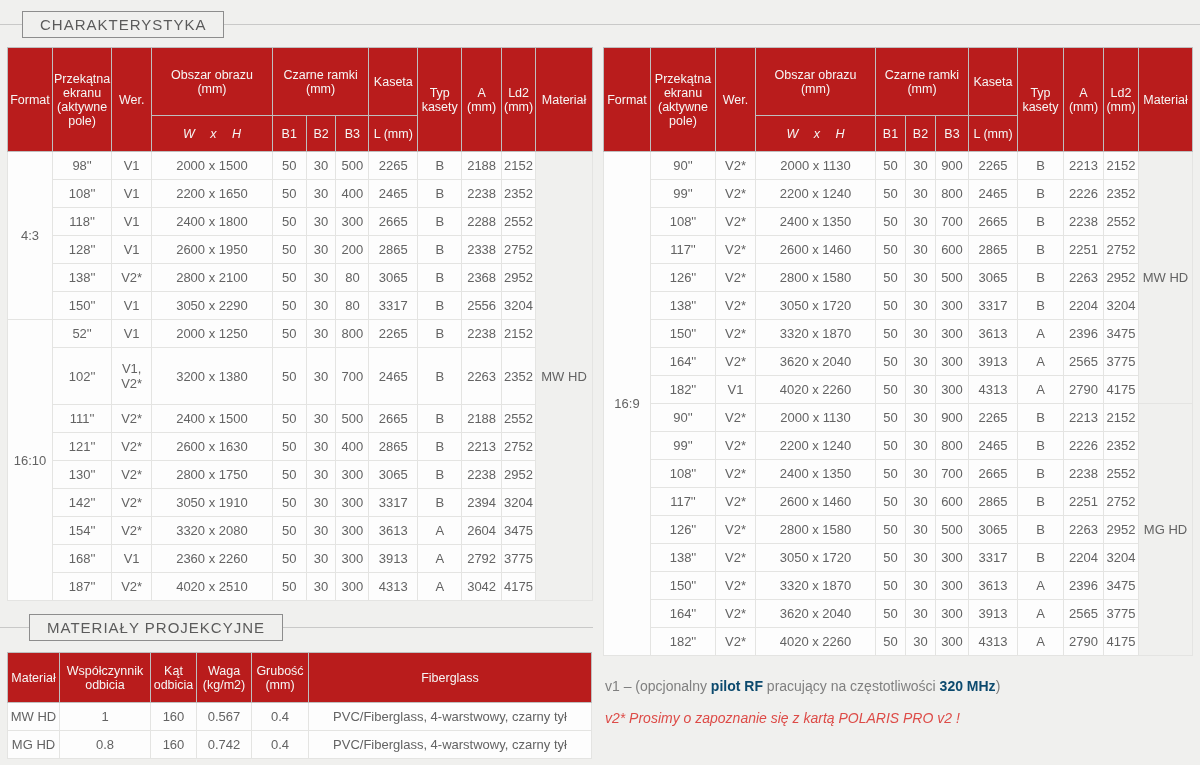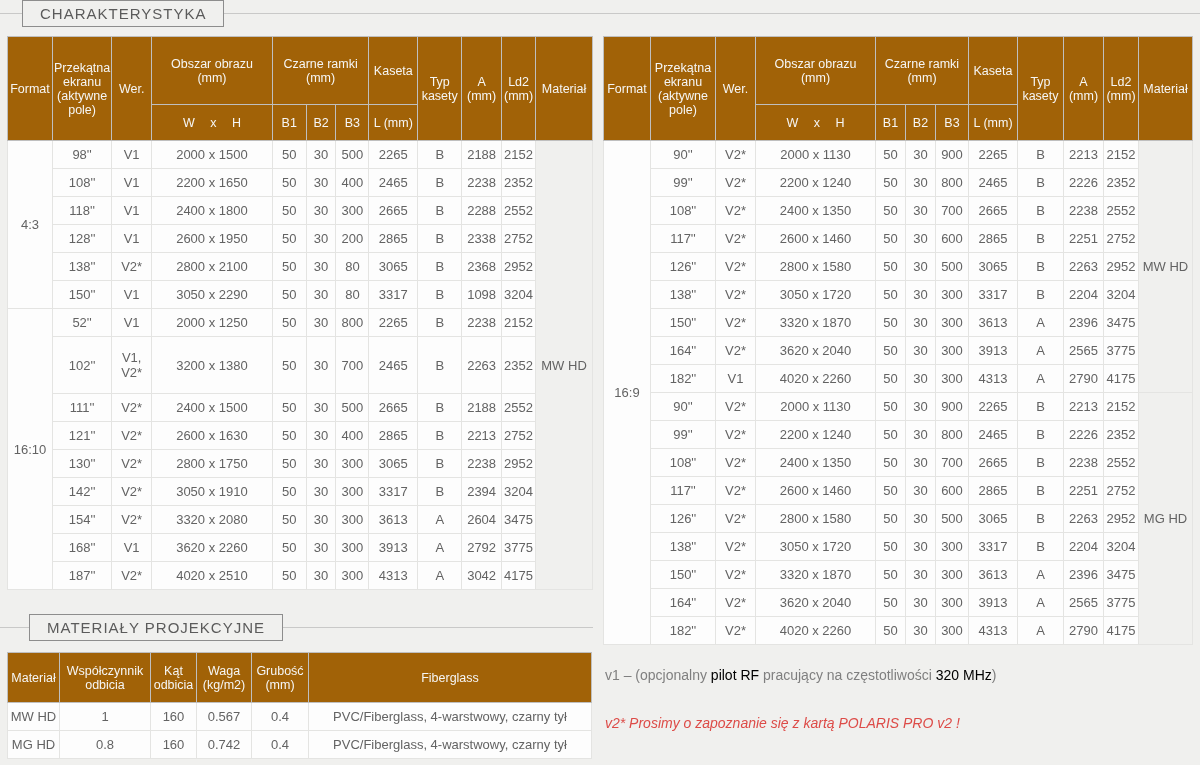--- a/index.html
+++ b/index.html
@@ -6,21 +6,21 @@
   html,body { margin:0; padding:0; }
   body {
     width:1200px; height:765px; overflow:hidden;
     background:#f0f0ee;
     font-family:"Liberation Sans", sans-serif;
     color:#676767;
   }
 
   
   .heading { position:relative; height:28px; }
-  .heading-top { }
+  .heading-top { margin-top:11px; }
   .heading .line {
     position:absolute; left:0; right:0; top:13px;
     border-top:1px solid #c9c9c8;
   }
   .heading .box {
     position:relative; display:inline-block;
     margin-left:22px; padding:4px 17px;
     border:1px solid #8d8d8d; background:#f0f0ee;
     font-size:15px; letter-spacing:1px; color:#5b5b5b;
     white-space:nowrap;
@@ -28,46 +28,46 @@
 
   .columns { display:flex; gap:10px; padding:0 7px; margin-top:8px; align-items:flex-start; }
   .col-left  { width:586px; flex:0 0 auto; }
   .col-right { width:590px; flex:0 0 auto; }
 
   table.spec, table.materials {
     border-collapse:collapse; table-layout:fixed;
     background:#fdfdfd; font-size:13px; text-align:center; color:#636363;
   }
   th {
-    background:#a16207; color:#f6f6f5; font-weight:normal;
+    background:#b91c1c; color:#f6f6f5; font-weight:normal;
     border:1px solid #bfbfbf; white-space:pre-line;
     padding:3px 1px; font-size:12.5px; overflow:hidden;
   }
   .spec thead tr:first-child { height:68px; }
   .spec thead tr:last-child  { height:36px; }
   td {
     border:1px solid #e4e4e2; padding:2px; white-space:pre-line;
     overflow:hidden;
   }
   .spec tbody tr { height:28px; }
   .spec tbody tr.tall { height:57px; }
   td.mat { background:#f0f0ee; }
-  th.wxh { word-spacing:12px; }
+  th.wxh { word-spacing:12px;font-style:italic; }
 
   .materials { margin-top:10px; }
   .materials thead tr { height:50px; }
   .materials tbody tr { height:28px; }
 
-  .mat-heading { margin-top:24px; }
+  .mat-heading { margin-top:13px; }
   .mat-heading .line { left:-7px; }
 
   .footnotes { margin:22px 0 0 2px; font-size:14px; color:#7f7f7f; }
   .footnotes .fline { margin-bottom:13px; }
-  .footnotes b { color:#000000; font-weight:normal; }
-  .footnotes .note { font-style:italic; margin-top:32px; }
+  .footnotes b { color:#0c4a6e; font-weight:bold; }
+  .footnotes .note { font-style:italic; margin-top:16px; }
 </style>
 </head>
 <body>
 
 <div class="heading heading-top">
   <div class="line"></div>
   <span class="box">CHARAKTERYSTYKA</span>
 </div>
 
 <div class="columns">
@@ -181,21 +181,21 @@
           </tr>
           <tr>
             <td>150''</td>
             <td>V1</td>
             <td>3050 x 2290</td>
             <td>50</td>
             <td>30</td>
             <td>80</td>
             <td>3317</td>
             <td>B</td>
-            <td>1098</td>
+            <td>2556</td>
             <td>3204</td>
           </tr>
           <tr>
             <td class="fmt" rowspan="9">16:10</td>
             <td>52''</td>
             <td>V1</td>
             <td>2000 x 1250</td>
             <td>50</td>
             <td>30</td>
             <td>800</td>
@@ -273,21 +273,21 @@
             <td>30</td>
             <td>300</td>
             <td>3613</td>
             <td>A</td>
             <td>2604</td>
             <td>3475</td>
           </tr>
           <tr>
             <td>168''</td>
             <td>V1</td>
-            <td>3620 x 2260</td>
+            <td>2360 x 2260</td>
             <td>50</td>
             <td>30</td>
             <td>300</td>
             <td>3913</td>
             <td>A</td>
             <td>2792</td>
             <td>3775</td>
           </tr>
           <tr>
             <td>187''</td>

